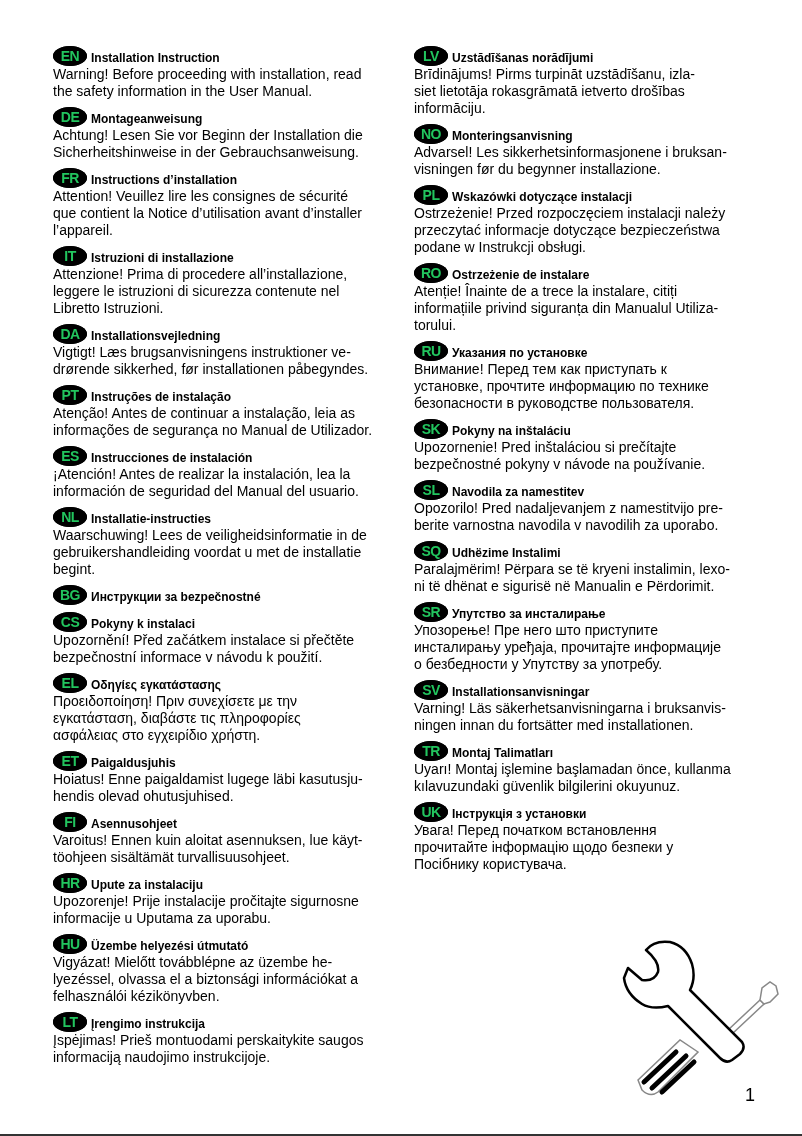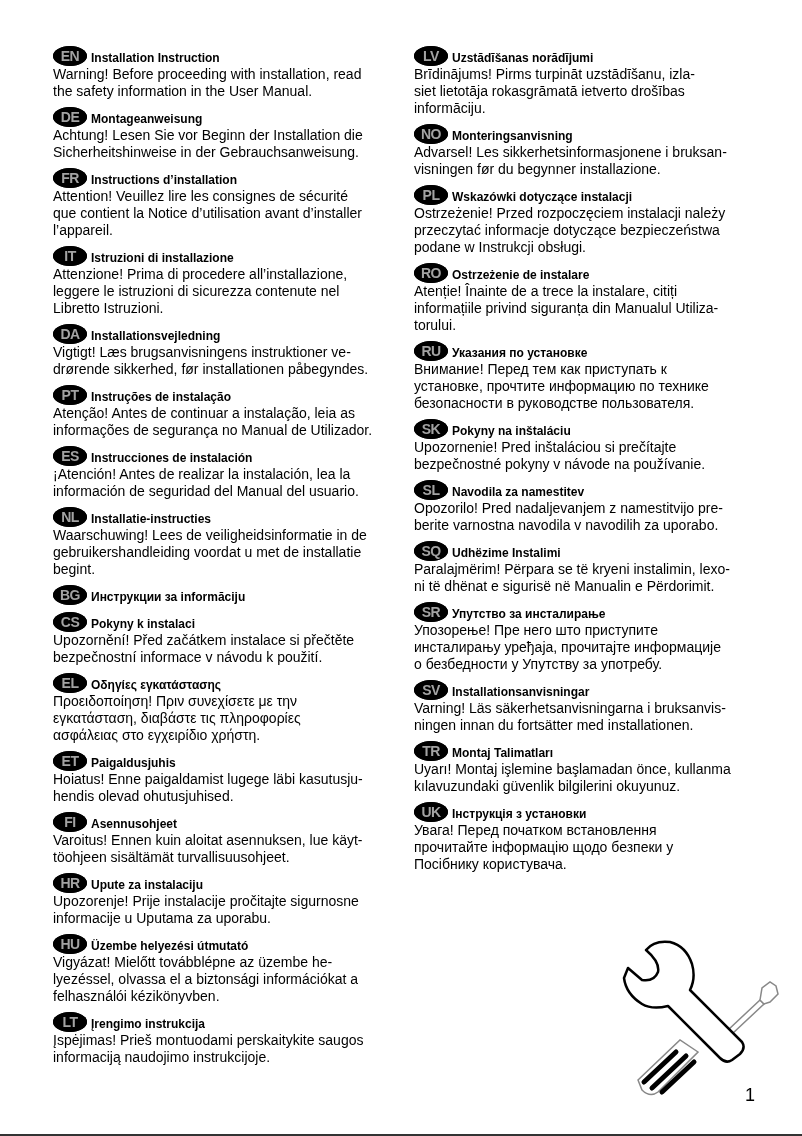--- a/index.html
+++ b/index.html
@@ -8,21 +8,21 @@
     font-family: "Liberation Sans", sans-serif; color: #000;
   }
   .col { position: absolute; top: 44px; }
   .col-left { left: 53px; width: 352px; }
   .col-right { left: 414px; width: 370px; }
   .section { margin-bottom: 5px; }
   .head { display: flex; align-items: flex-end; height: 22px; }
   .badge {
     display: inline-flex; align-items: center; justify-content: center;
     width: 34px; height: 20px; border-radius: 50% / 50%;
-    background: #000; color: #a3a3a3; font-weight: bold; font-size: 14px;
+    background: #000; color: #22c55e; font-weight: bold; font-size: 14px;
     letter-spacing: -0.5px; margin-right: 4px; flex: 0 0 auto;
     box-shadow: inset 0 0 0 1px #000;
     text-align: right;
   }
   .title { font-weight: bold; font-size: 12px; line-height: 16px; }
   .body { font-size: 14px; line-height: 17px; white-space: pre-line; }
   .tools { position: absolute; left: 610px; top: 930px; width: 175px; height: 170px; }
   .page-number { position: absolute; left: 745px; top: 1085px; font-size: 18px; }
   .bottom-rule { position: absolute; left: 0; right: 0; bottom: 0; height: 2px; background: #333; }
 </style>
@@ -93,21 +93,21 @@
         <span class="badge">NL</span>
         <span class="title">Installatie-instructies</span>
       </div>
       <div class="body">Waarschuwing! Lees de veiligheidsinformatie in de
 gebruikershandleiding voordat u met de installatie
 begint.</div>
     </div>
     <div class="section">
       <div class="head">
         <span class="badge">BG</span>
-        <span class="title">Инструкции за informāciju</span>
+        <span class="title">Инструкции за bezpečnostné</span>
       </div>
     </div>
     <div class="section">
       <div class="head">
         <span class="badge">CS</span>
         <span class="title">Pokyny k instalaci</span>
       </div>
       <div class="body">Upozornění! Před začátkem instalace si přečtěte
 bezpečnostní informace v návodu k použití.</div>
     </div>

